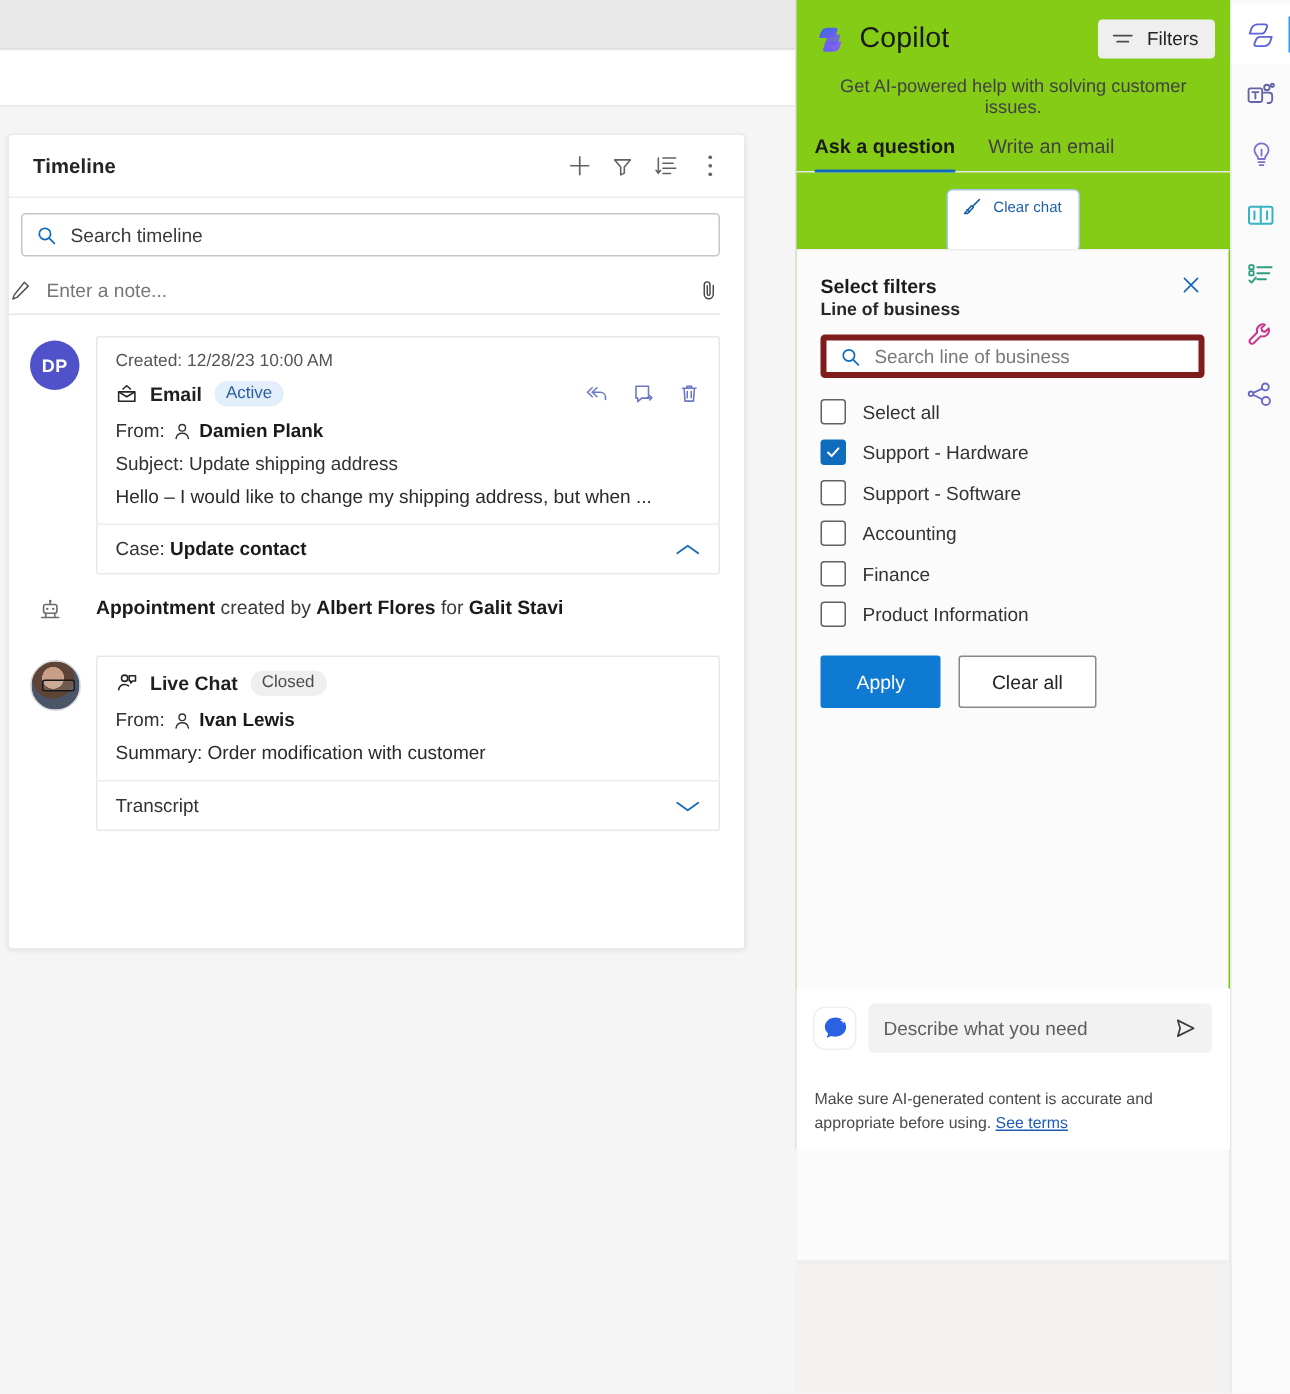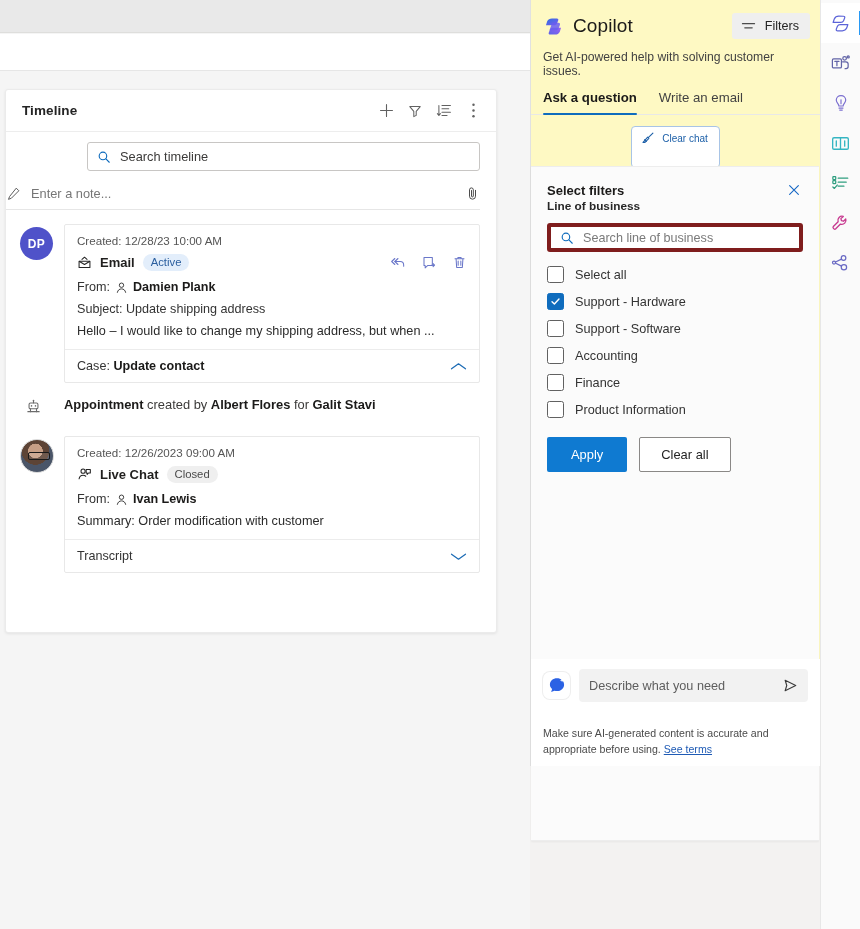--- a/index.html
+++ b/index.html
@@ -47,21 +47,21 @@
   }
   .tl-title {
     font-size: 13.5px; font-weight: bold; color: #242424; flex: 1;
     letter-spacing: .1px;
   }
   .tl-actions { display: flex; align-items: center; gap: 11px; }
   .tl-actions .ico { width: 18px; height: 18px; color: #616161; cursor: pointer;
     display:flex; align-items:center; justify-content:center; }
   .tl-actions .ico svg { display: block; }
 
-  .tl-searchwrap { padding: 10px 16px 0 34px; margin-left: 47px; }
+  .tl-searchwrap { padding: 10px 16px 0 8px; }
   .tl-search {
     display: flex; align-items: center; gap: 9px;
     height: 29px; padding: 0 9px;
     border: 1px solid #c8c6c4; border-radius: 3px; background: #fff;
   }
   .tl-search .sicon { color: #0f6cbd; flex: 0 0 auto; display: flex; }
   .tl-search .stext { font-size: 12.8px; color: #3b3a39; }
 
   .tl-notewrap { padding: 6px 16px 0 0; }
   .tl-note {
@@ -125,33 +125,33 @@
   .autopost .ico-col { width: 44px; flex: 0 0 44px; padding-top: 2px; padding-left: 5px; color: #6b6b6b; }
   .autopost .ap-body { flex: 1; }
   .ap-meta { font-size: 11.6px; color: #555; margin-bottom: 2px; }
   .ap-text { font-size: 12.9px; color: #3b3a39; }
   .ap-text b { font-weight: bold; color: #1b1a19; }
 
   
   .copilot {
     position: absolute; left: 530px; top: 0;
     width: 290px; height: 766px;
-    background: #fef9c3; border-left: 1px solid #e1e1e1;
+    background: #84cc16; border-left: 1px solid #e1e1e1;
   }
   .cp-head { display: flex; align-items: center; padding: 13px 10px 0 12px; }
   .cp-logo { width: 21px; height: 21px; flex: 0 0 21px; margin-right: 9px; }
   .cp-title { font-size: 19px; color: #1b1a19; flex: 1; letter-spacing: .1px; }
   .filters-btn {
     display: flex; align-items: center; gap: 9px;
     background: #efefef; border: none; border-radius: 3px;
     padding: 6px 11px 6px 9px; cursor: pointer;
     font-size: 12.6px; color: #242424; font-family: inherit;
   }
   .filters-btn .fico { color: #4c4c4c; display: flex; }
-  .cp-sub { font-size: 12.2px; color: #424242; padding: 11px 12px 0 12px; }
+  .cp-sub { font-size: 12.2px; color: #424242; padding: 11px 12px 0 12px; text-align: center; }
 
   .cp-tabs { display: flex; gap: 22px; padding: 12px 12px 0 12px; border-bottom: 1px solid #e8e8e8; }
   .cp-tab { font-size: 13.2px; color: #424242; padding-bottom: 9px; cursor: pointer; position: relative; }
   .cp-tab.sel { color: #1b1a19; font-weight: bold; }
   .cp-tab.sel::after {
     content: ""; position: absolute; left: 0; right: 0; bottom: -1px;
     height: 2.5px; background: #0f6cbd; border-radius: 2px;
   }
   .clearchat-row { display: flex; justify-content: center; padding: 11px 0 0 0; }
   .clearchat {
@@ -398,21 +398,20 @@
           </div>
         </div>
 
         <div class="entry">
           <div class="avatar-col">
             <div class="avatar-photo"></div>
           </div>
           <div class="entry-body">
             <div class="card-block">
               <div class="card-main">
-                <div class="meta-line">Created: 12/26/2023 09:00 AM</div>
                 <div class="type-row">
                   <span class="ticon">
                     <svg width="15" height="15" viewBox="0 0 18 18" fill="none" stroke="currentColor" stroke-width="1.25">
                       <circle cx="7.3" cy="5" r="2.5"></circle>
                       <path d="M2.5 14.2c.5-2.7 2.4-4.2 4.8-4.2 1.2 0 2.3.4 3.2 1.1" stroke-linecap="round"></path>
                       <path d="M11 3h5v4.2h-2.2l-1.6 1.6V7.2H11z" stroke-linejoin="round"></path>
                     </svg>
                   </span>
                   <span class="type-name">Live Chat</span>
                   <span class="badge closed">Closed</span>

